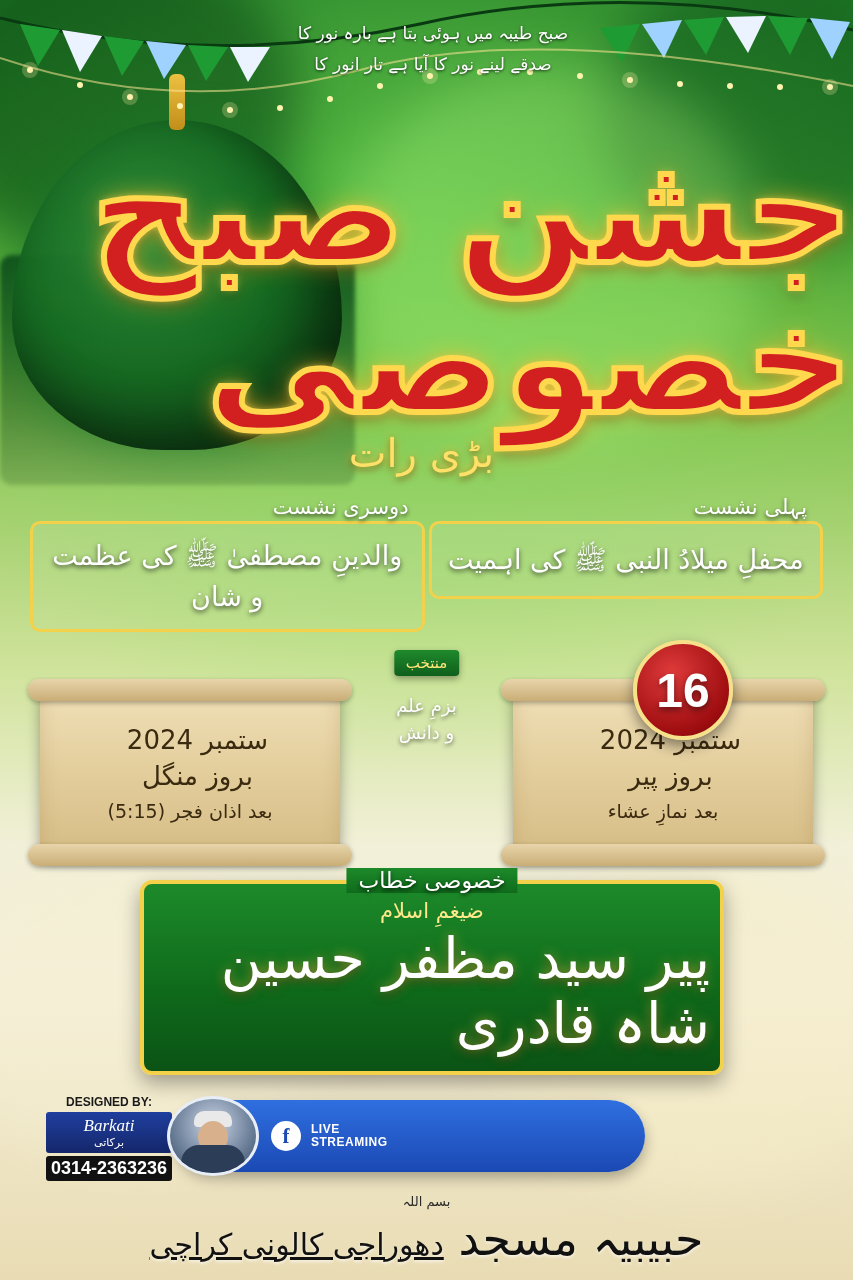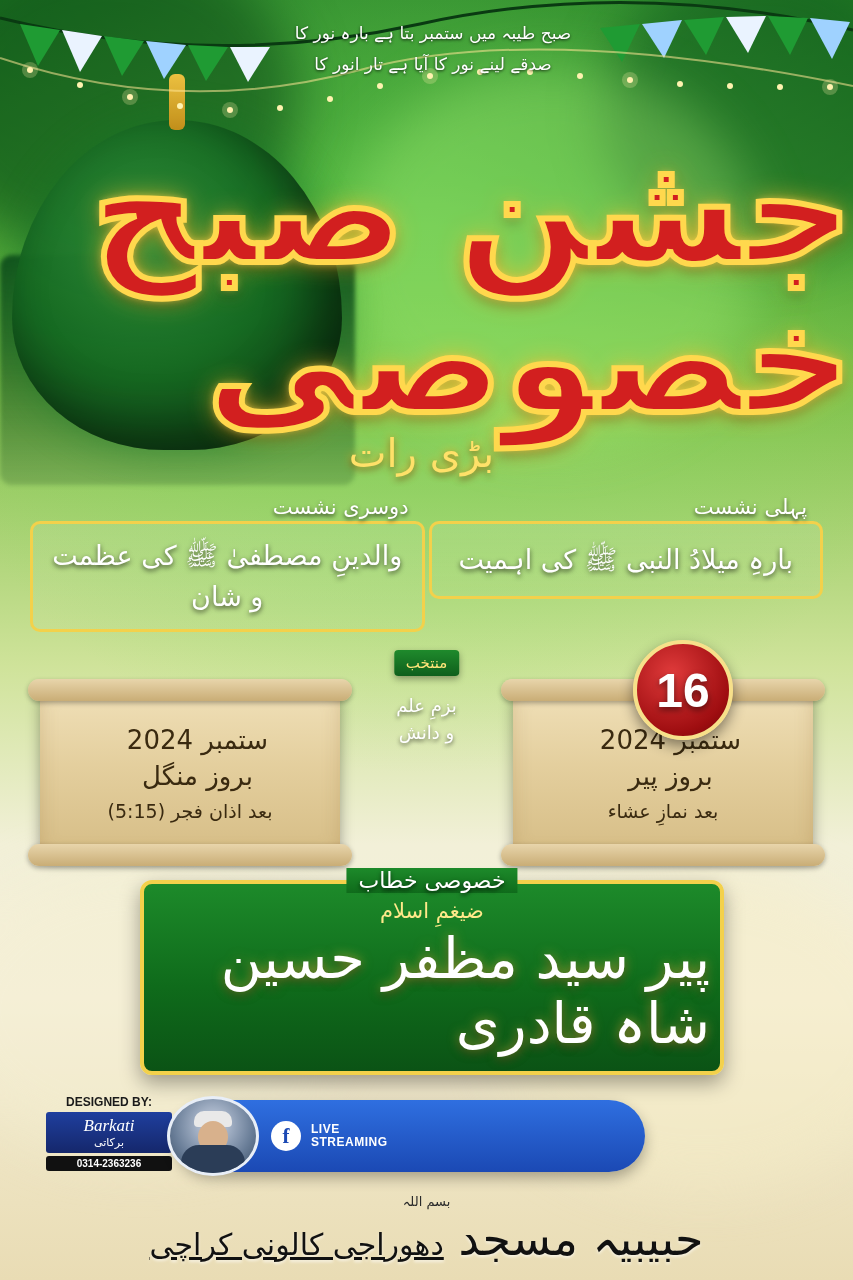--- a/index.html
+++ b/index.html
@@ -189,21 +189,21 @@
     position: absolute; left: 46px; top: 1095px; width: 126px; text-align: center;
   }
   .designer-label { font-size: 12px; font-weight: bold; color: #1a1a1a; }
   .designer-logo {
     margin: 3px 0; background: linear-gradient(180deg,#1f3f9e,#15276b);
     color: #fff; border-radius: 3px; padding: 4px 2px;
   }
   .designer-logo .brand { font-family: "Liberation Serif", serif; font-style: italic; font-size: 17px; }
   .designer-logo .brand-ur { font-size: 11px; }
   .designer-phone {
-    background: #111; color: #fff; font-size: 10px; font-weight: bold;
+    background: #111; color: #fff; font-size: 18px; font-weight: bold;
     border-radius: 3px; padding: 2px 0;
   }
 
   
   .livebar {
     position: absolute; left: 175px; top: 1100px; width: 470px; height: 72px;
     background: linear-gradient(180deg, #2f6fe0 0%, #1b49b4 100%);
     border-radius: 36px;
     box-shadow: 0 6px 14px rgba(0,0,0,0.3);
     display: flex; align-items: center; padding-left: 96px; gap: 10px;
@@ -310,37 +310,37 @@
           <circle cx="130" cy="97" r="8"></circle>
           <circle cx="230" cy="110" r="8"></circle>
         <circle cx="430" cy="76" r="8"></circle>
           <circle cx="630" cy="80" r="8"></circle>
           <circle cx="830" cy="87" r="8"></circle>
       </g>
     </svg>
   </div>
 
   <div class="top-couplet urdu">
-    <div>صبح طیبہ میں ستمبر بتا ہے بارہ نور کا</div>
+    <div>صبح طیبہ میں ہوئی بتا ہے بارہ نور کا</div>
     <div>صدقے لینے نور کا آیا ہے تار انور کا</div>
   </div>
 
   <div class="title-wrap">
     <div class="title-main urdu">جشن صبح خصوصی</div>
   </div>
   <div class="title-sub urdu">بڑی رات</div>
 
   <div class="sessions">
     <div class="session">
       <div class="session-label urdu">دوسری نشست</div>
       <div class="session-box urdu">والدینِ مصطفیٰ ﷺ کی عظمت و شان</div>
     </div>
     <div class="session">
       <div class="session-label urdu">پہلی نشست</div>
-      <div class="session-box urdu">بارہِ میلادُ النبی ﷺ کی اہمیت</div>
+      <div class="session-box urdu">محفلِ میلادُ النبی ﷺ کی اہمیت</div>
     </div>
   </div>
 
   <div class="scrolls">
 
     <div class="scroll scroll-left">
       <div class="scroll-text urdu">
         <div class="scroll-date">ستمبر 2024</div>
         <div class="scroll-date">بروز منگل</div>
         <div class="scroll-time">بعد اذان فجر (5:15)</div>

